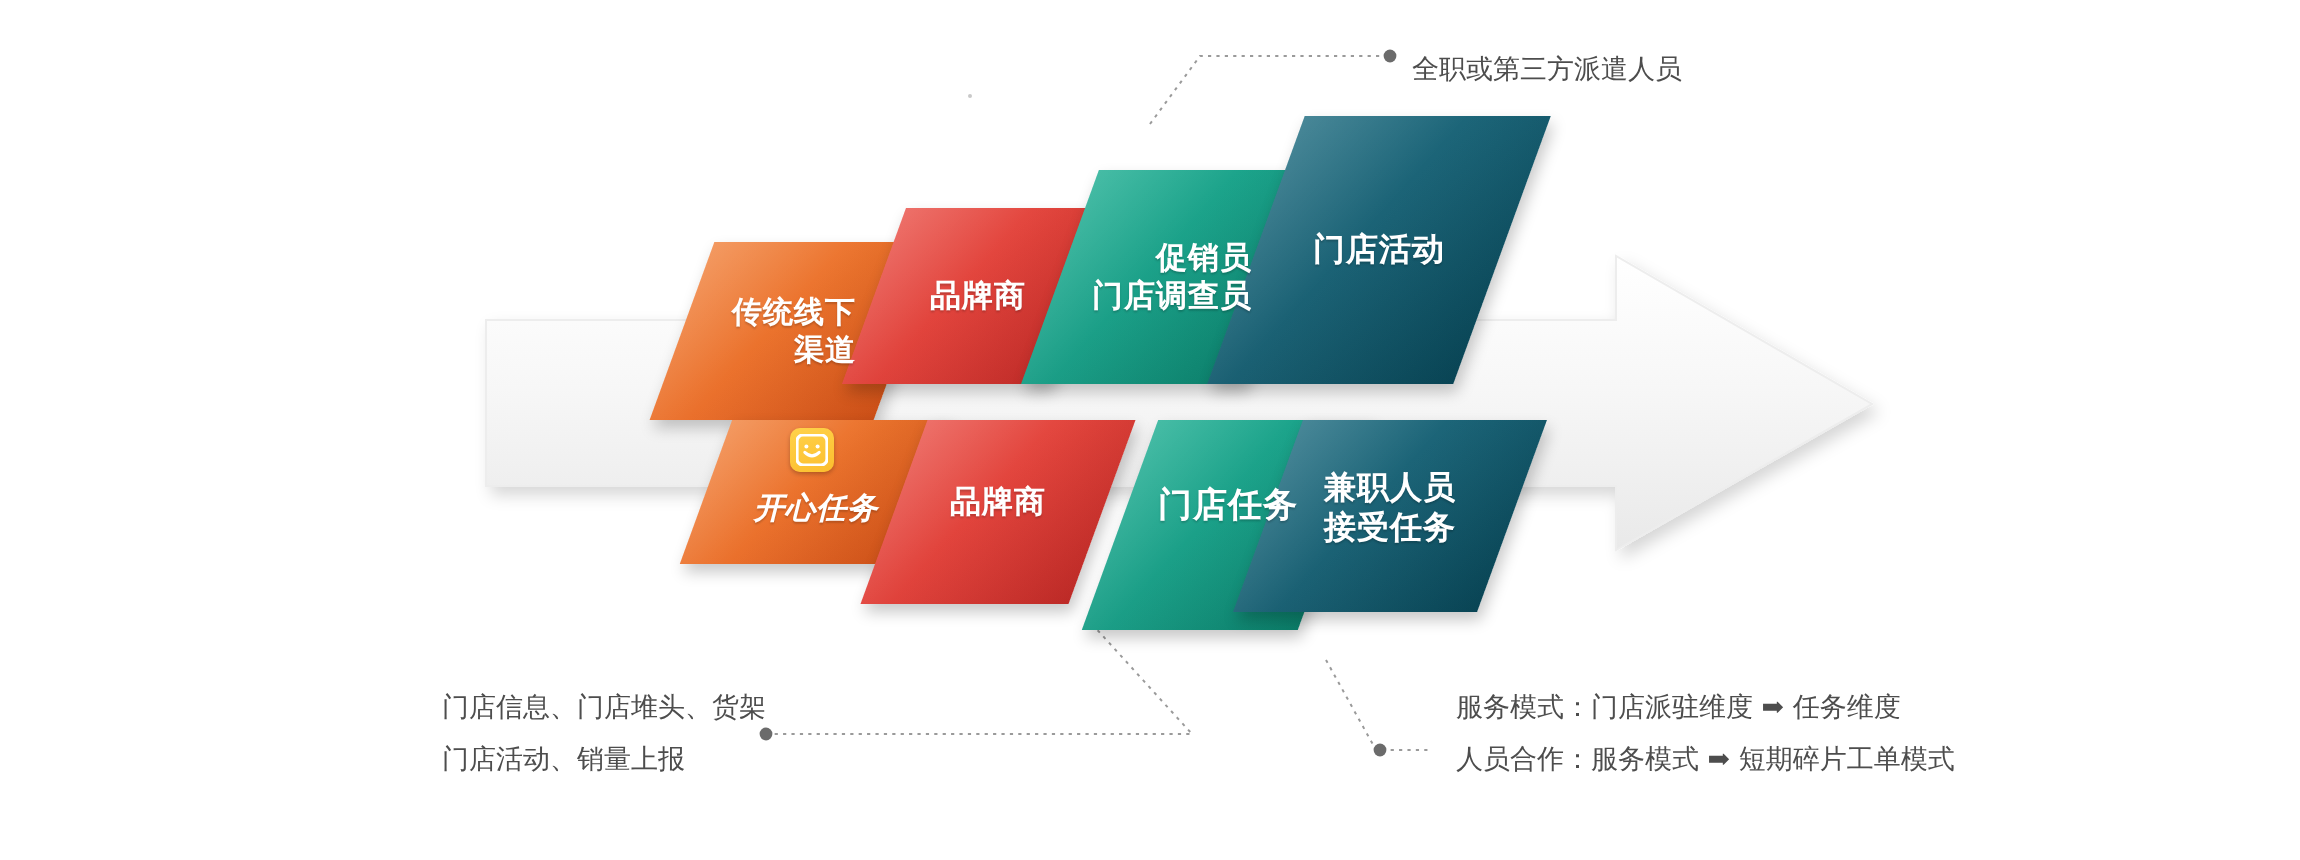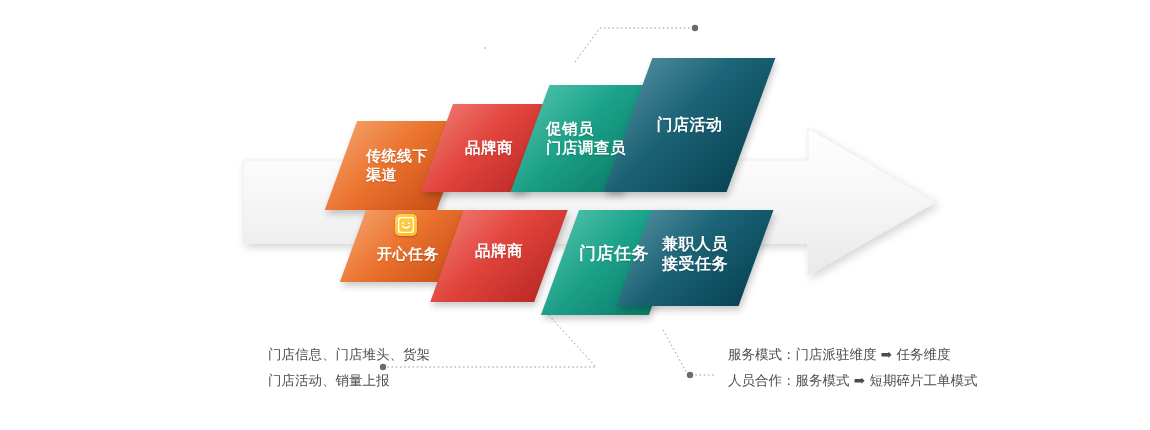--- a/index.html
+++ b/index.html
@@ -15,21 +15,21 @@
   
   .arrow-svg{position:absolute;left:0;top:0;width:1150px;height:430px;}
 
   
   .block{
     position:absolute;
     display:flex;
     align-items:center;
     justify-content:center;
     color:#ffffff;
-    text-align:left;
+    text-align:right;
     line-height:1.22;
     letter-spacing:.5px;
     font-family:"DejaVu Sans","Liberation Sans",sans-serif;
     font-weight:600;
     box-sizing:border-box;
   }
   .block .lbl{position:relative;z-index:3;text-shadow:0 1px 1px rgba(0,0,0,.18);}
 
   
   .skin{
@@ -113,21 +113,21 @@
       </span>
   </div>
 
   <div class="block c-navy" style="left:628px;top:58px;width:123px;height:134px;font-size:16px;">
     <span class="skin"></span>
     <span class="lbl">
         <div>门店活动</div>
       </span>
   </div>
 
-  <div class="block c-orange" style="left:353px;top:210px;width:110px;height:72px;font-size:15px;">
+  <div class="block c-orange" style="left:353px;top:210px;width:110px;height:72px;font-size:15px;font-style:italic;">
     <span class="skin"></span>
     <span class="smiley" style="left:42px;top:4px;">
       <svg width="16" height="16" viewBox="0 0 16 16">
         <rect x="0.5" y="0.5" width="15" height="15" rx="3" ry="3" fill="none" stroke="#ffffff" stroke-width="1.6"></rect>
         <circle cx="5.2" cy="6.2" r="1" fill="#ffffff"></circle>
         <circle cx="10.8" cy="6.2" r="1" fill="#ffffff"></circle>
         <path d="M4.4 9.2 Q8 12.6 11.6 9.2" fill="none" stroke="#ffffff" stroke-width="1.5" stroke-linecap="round"></path>
       </svg>
     </span>
     <span class="lbl" style="margin-top:16px;">
@@ -166,22 +166,25 @@
 
       <path d="M 663,330 L 688,375 L 716,375"></path>
     </g>
     <circle cx="695" cy="28" r="3.2" fill="#6b6b6b"></circle>
     <circle cx="383" cy="367" r="3.2" fill="#6b6b6b"></circle>
     <circle cx="690" cy="375" r="3.2" fill="#6b6b6b"></circle>
   </svg>
 
   <span class="faint-dot" style="left:484px;top:47px;"></span>
 
+  <div class="note" style="left:706px;top:22px;">
+    <div>全职或第三方派遣人员</div>
+  </div>
 
-  <div class="note" style="left:221px;top:341px;margin-left:47px;">
+  <div class="note" style="left:221px;top:341px;">
     <div>门店信息、门店堆头、货架</div>
     <div>门店活动、销量上报</div>
   </div>
 
   <div class="note" style="left:728px;top:341px;">
     <div>服务模式：门店派驻维度 ➡ 任务维度</div>
     <div>人员合作：服务模式 ➡ 短期碎片工单模式</div>
   </div>
 
 </div>

